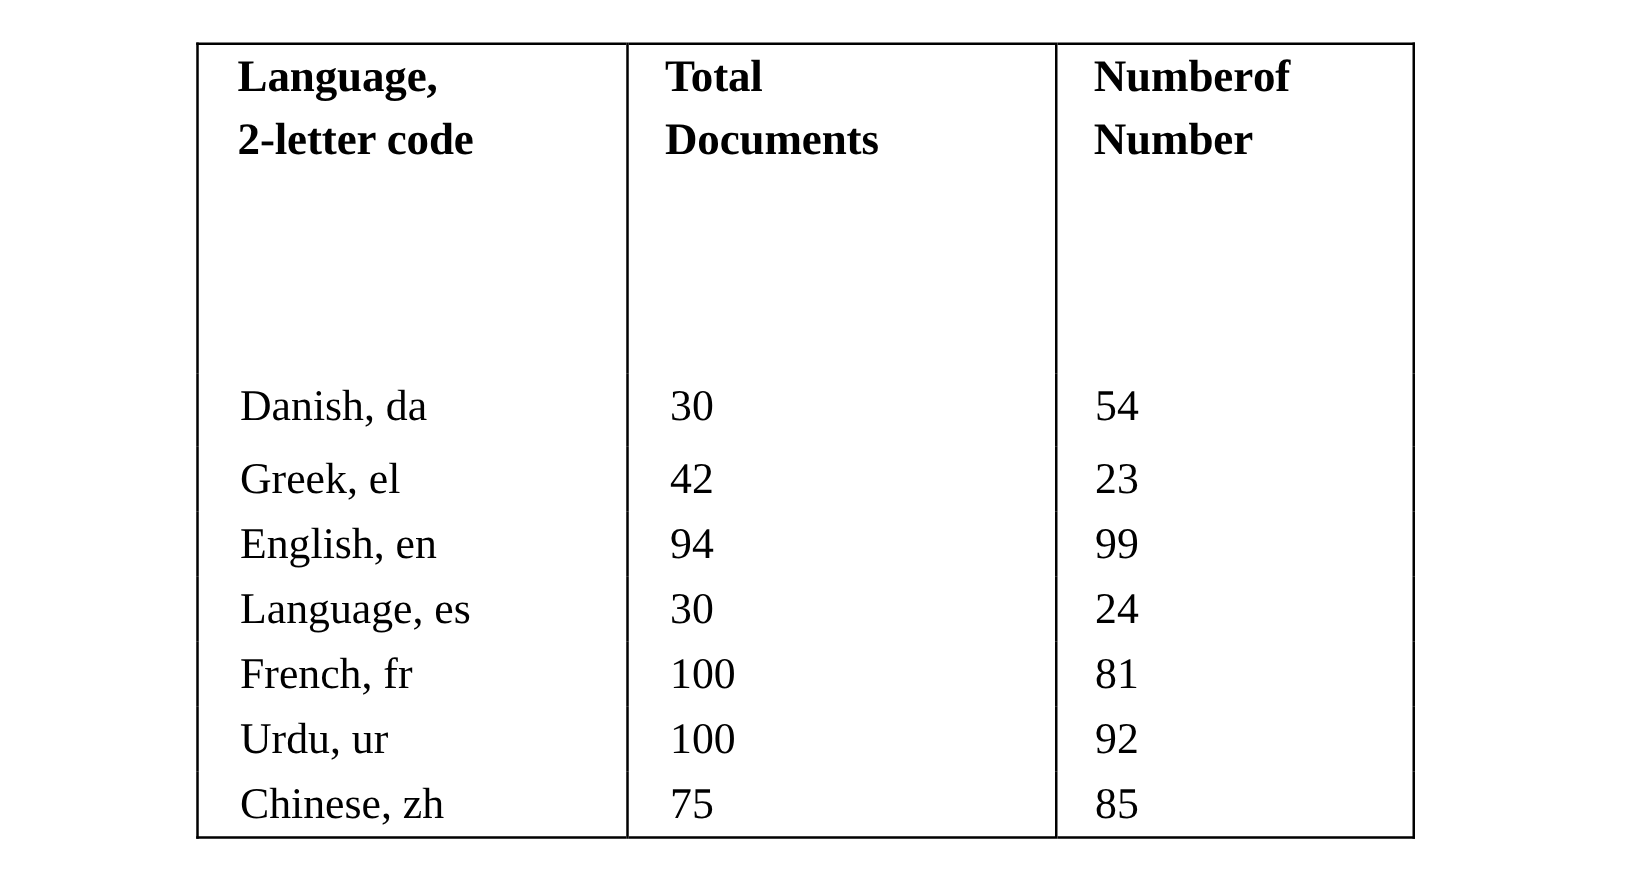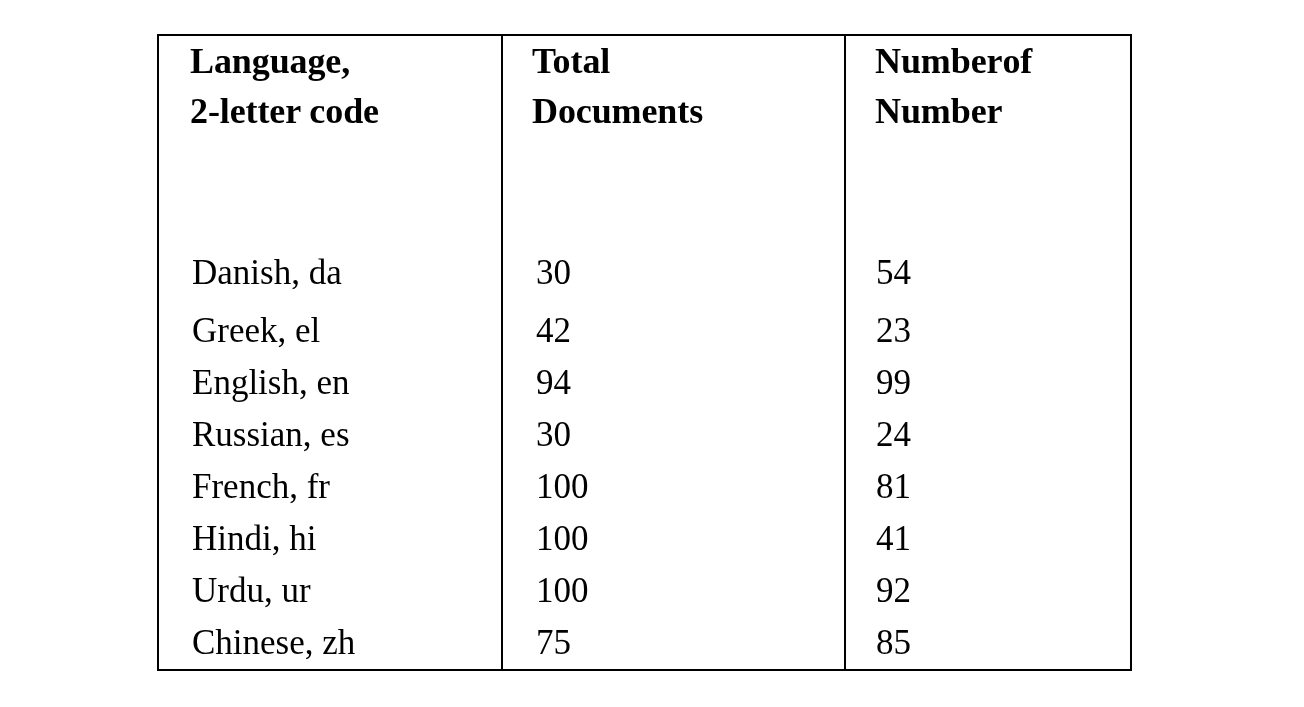--- a/index.html
+++ b/index.html
@@ -183,21 +183,21 @@
         <td class="col2">
             <div class="cellbox">94</div>
           </td>
         <td class="col3">
             <div class="cellbox">99</div>
           </td>
       </tr>
 
       <tr class="data-row">
         <td class="col1">
-            <div class="cellbox">Russian, es</div>
+            <div class="cellbox">Language, es</div>
           </td>
         <td class="col2">
             <div class="cellbox">30</div>
           </td>
         <td class="col3">
             <div class="cellbox">24</div>
           </td>
       </tr>
 
       <tr class="data-row">
@@ -205,31 +205,20 @@
             <div class="cellbox">French, fr</div>
           </td>
         <td class="col2">
             <div class="cellbox">100</div>
           </td>
         <td class="col3">
             <div class="cellbox">81</div>
           </td>
       </tr>
 
-      <tr class="data-row">
-        <td class="col1">
-            <div class="cellbox">Hindi, hi</div>
-          </td>
-        <td class="col2">
-            <div class="cellbox">100</div>
-          </td>
-        <td class="col3">
-            <div class="cellbox">41</div>
-          </td>
-      </tr>
 
 
       <tr class="data-row">
         <td class="col1">
             <div class="cellbox">Urdu, ur</div>
           </td>
         <td class="col2">
             <div class="cellbox">100</div>
           </td>
         <td class="col3">

